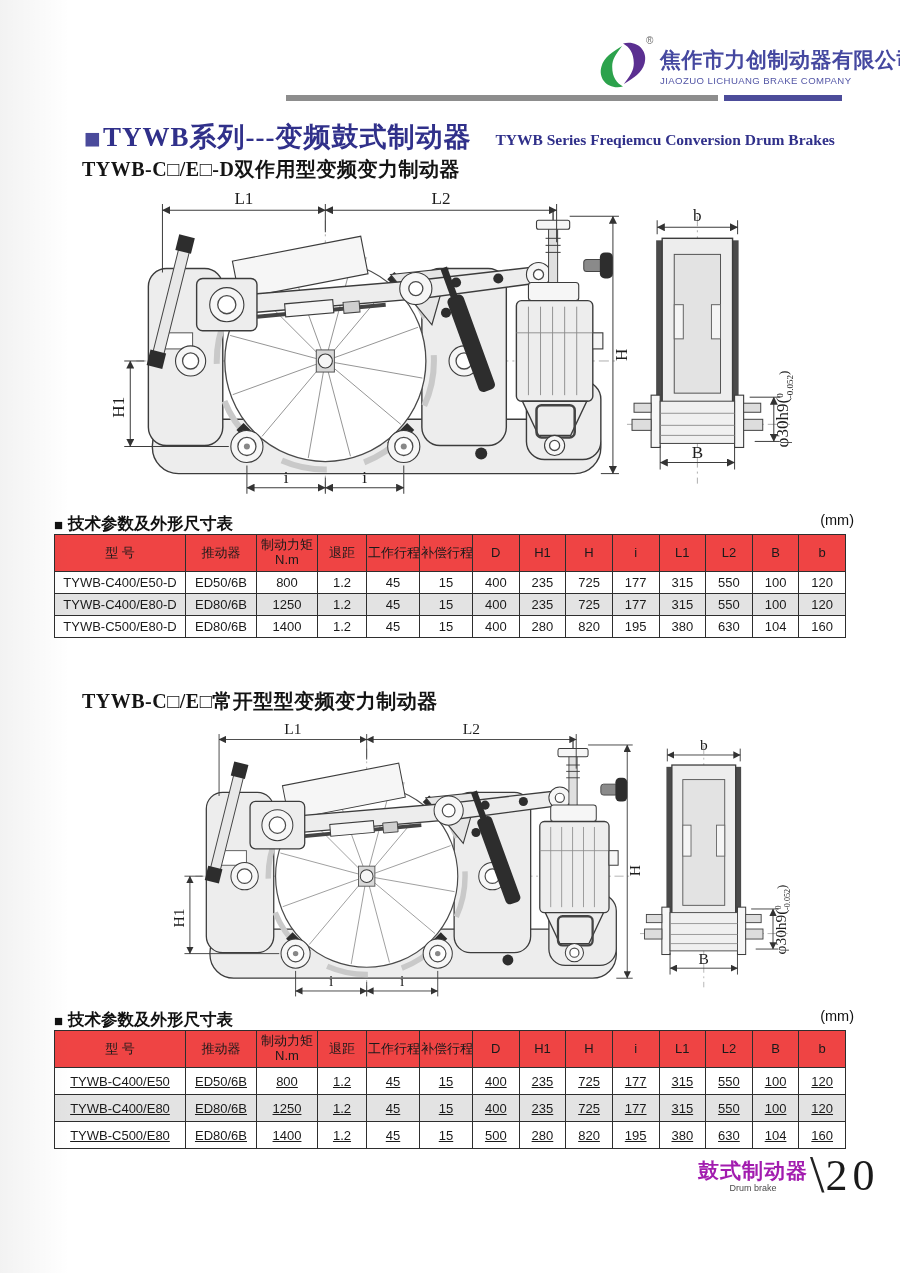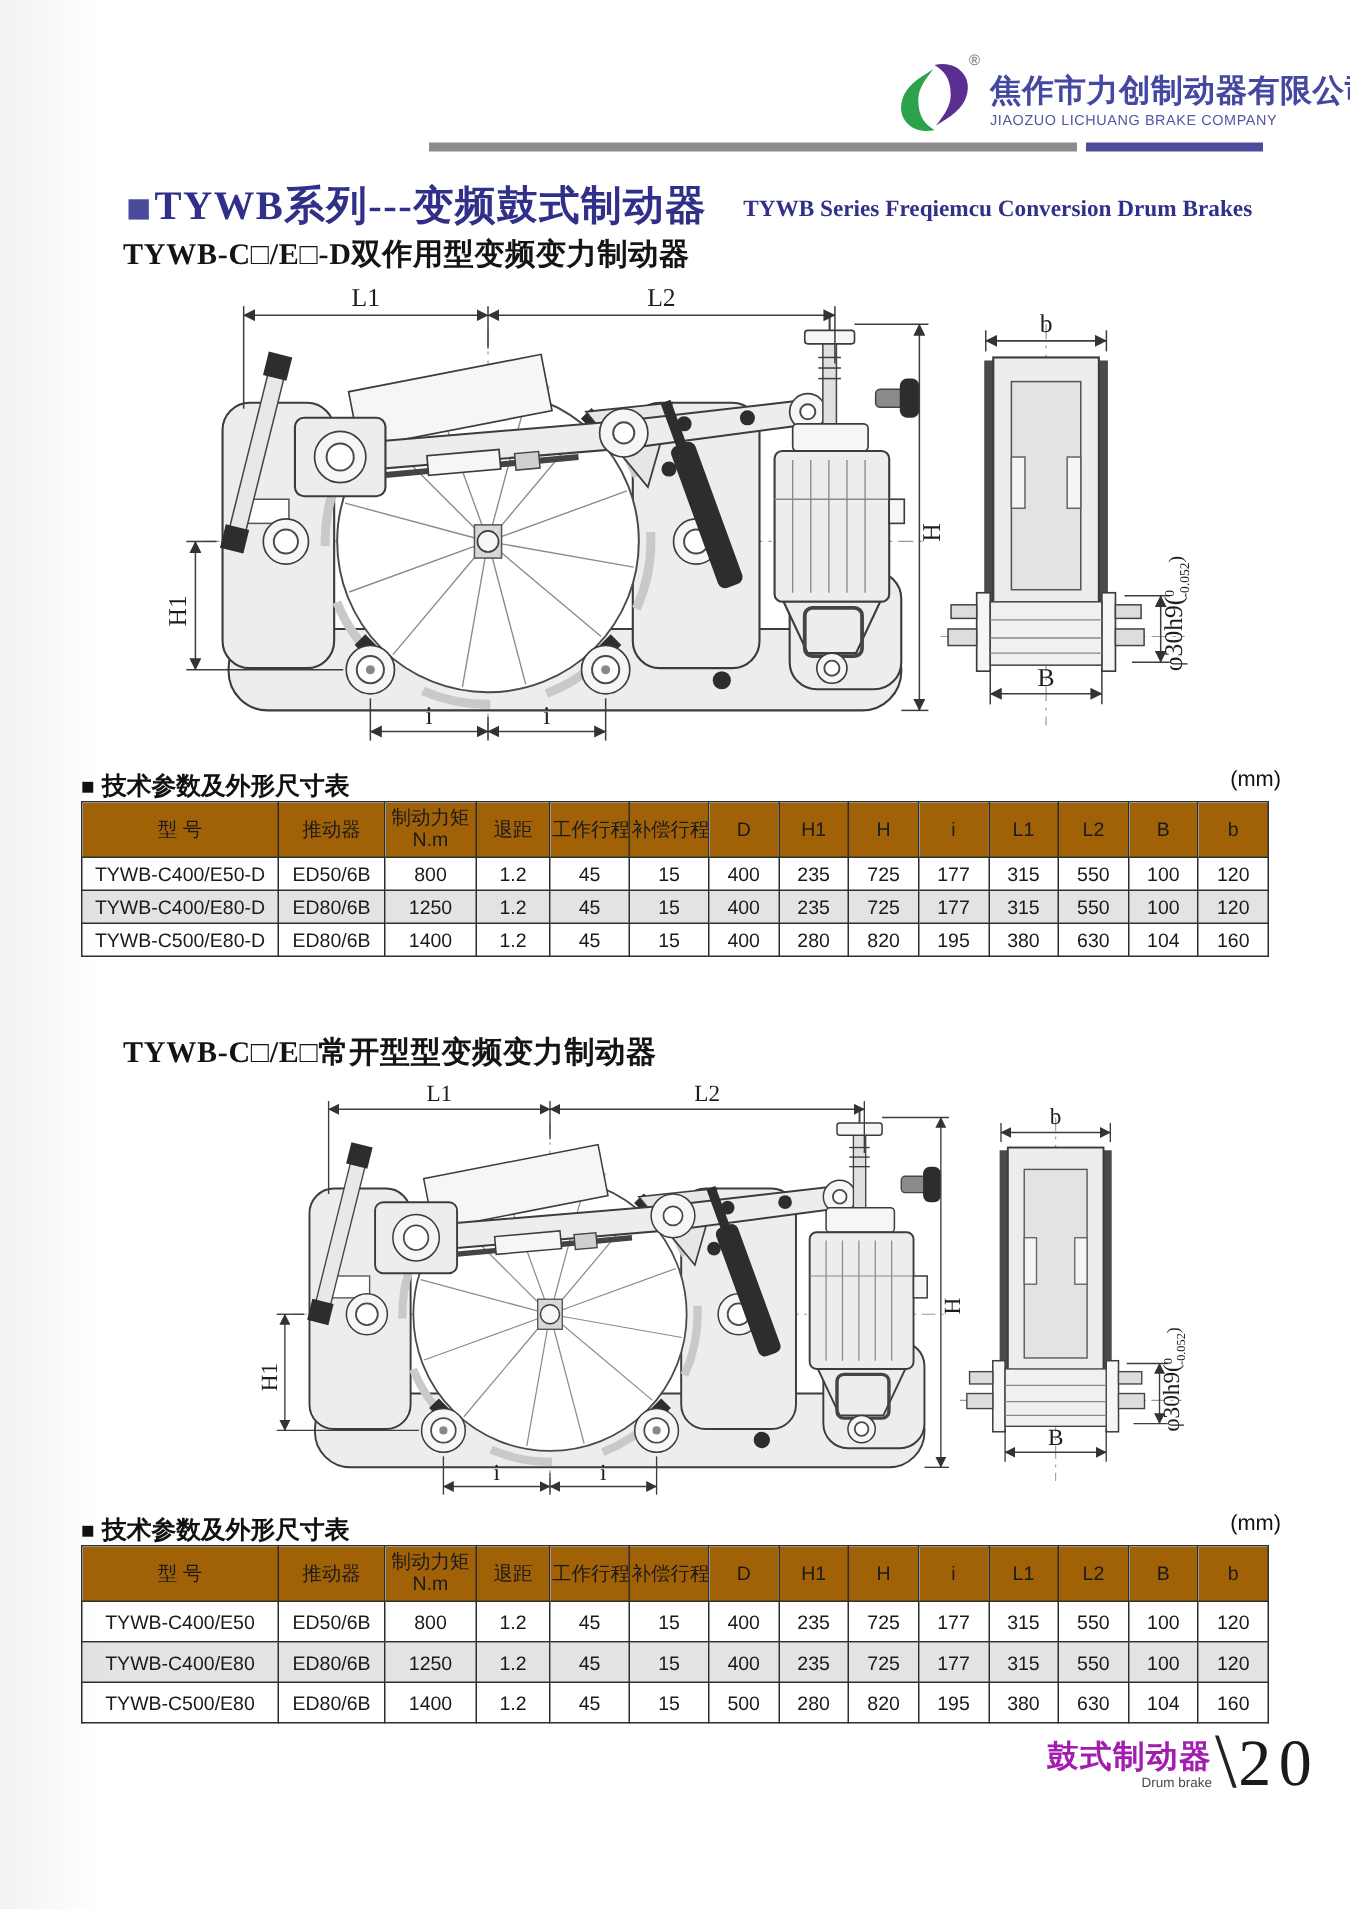--- a/index.html
+++ b/index.html
@@ -47,37 +47,37 @@
   .u1{top:512px;}
   .u2{top:1008px;}
 
   
   table.spec{position:absolute;left:54px;width:792px;border-collapse:collapse;table-layout:fixed;
              font-size:13px;color:#1a1a1a;}
   .t1{top:534px;}
   .t2{top:1030px;}
   table.spec th,table.spec td{border:1px solid #2e2e2e;text-align:center;vertical-align:middle;
              padding:0 1px;font-weight:normal;overflow:hidden;white-space:nowrap;}
-  table.spec th{background:#a16207;height:36px;line-height:1.15;}
+  table.spec th{background:#ef4444;height:36px;line-height:1.15;}
   .t2 th{height:34px;}
   .t1 td{height:21px;}
-  .t2 td{height:26px;}
+  .t2 td{height:26px;text-decoration:underline;}
   table.spec tbody tr:nth-child(2){background:#e3e3e3;}
   table.spec th:nth-child(1){width:128px;}
   table.spec th:nth-child(2){width:68px;text-align:center;}
   table.spec th:nth-child(3){width:58px;}
   table.spec th:nth-child(4){width:46px;}
   table.spec th:nth-child(5){width:50px;}
   table.spec th:nth-child(6){width:50px;}
 
   
   .footer{position:absolute;left:698px;top:1154px;display:flex;align-items:flex-end;white-space:nowrap;}
   .f-labels{text-align:right;padding-bottom:4px;}
   .f-cn{font-size:21px;font-weight:bold;color:#a21caf;letter-spacing:1px;}
-  .f-en{font-size:9px;color:#4a4a4a;margin-top:-2px;}
+  .f-en{font-size:9px;color:#4a4a4a;margin-top:-2px;text-align:center;}
   .f-slash{font-family:"Liberation Serif",serif;font-size:52px;font-weight:300;line-height:.82;color:#222;margin:0 1px 0 2px;}
   .f-page{font-family:"Liberation Serif","DejaVu Serif",serif;font-size:44px;line-height:.92;color:#1a1a1a;letter-spacing:5px;}
 
   
   .fill-plate{fill:#ededed;stroke:#3c3c3c;stroke-width:1.4;}
   .fill-light{fill:#f6f6f6;stroke:#3c3c3c;stroke-width:1.1;}
   .whitefill{fill:#ffffff;stroke:#4a4a4a;stroke-width:1.3;}
   .dark{fill:#2d2d2d;stroke:none;}
   .cl{stroke:#9a9a9a;stroke-width:.8;stroke-dasharray:10 4 2 4;fill:none;}
   .thin{stroke:#8a8a8a;stroke-width:.9;fill:none;}

